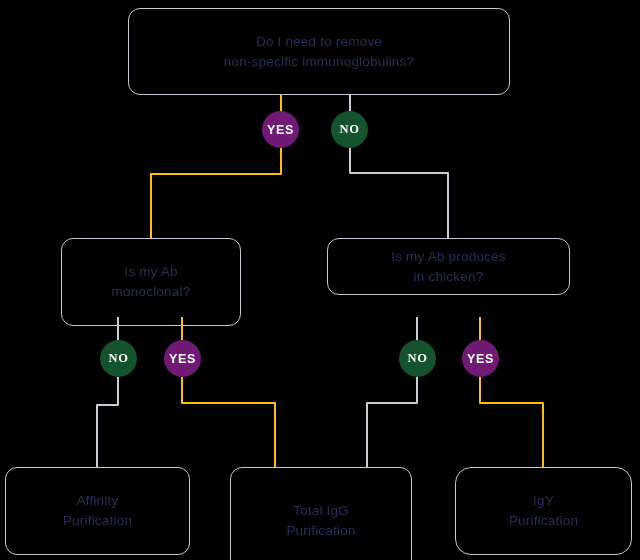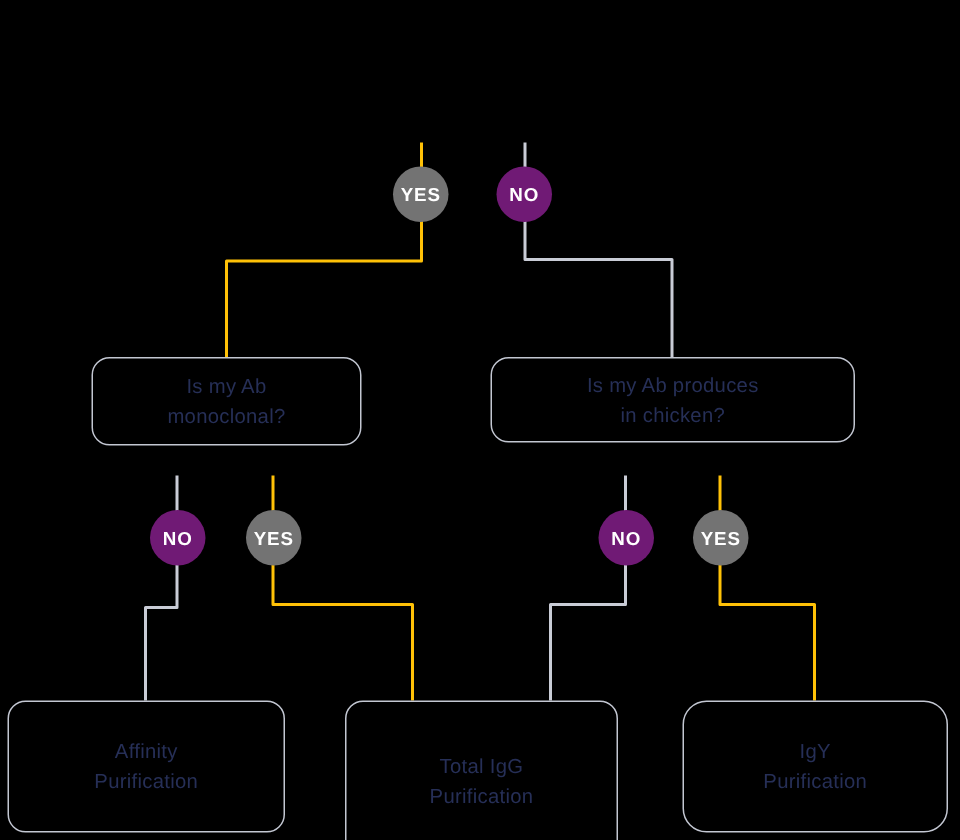--- a/index.html
+++ b/index.html
@@ -70,22 +70,22 @@
     display: flex;
     align-items: center;
     justify-content: center;
     color: #ffffff;
     font-size: 12.5px;
     font-weight: 700;
     letter-spacing: 0.6px;
     box-sizing: border-box;
     z-index: 5;
   }
-  .badge.yes { background: #737373; }
-  .badge.no  { background: #701a75; }
+  .badge.yes { background: #701a75; }
+  .badge.no  { background: #14532d; font-family: Liberation Serif, serif; }
 </style>
 </head>
 <body>
 
 <div id="flow-root">
 
   <svg id="connectors" viewBox="0 0 640 560" width="640" height="560">
 
     <path class="conn" d="M 281 95 L 281 113" stroke="#ffc107"></path>
 
@@ -105,22 +105,26 @@
 
     <path class="conn" d="M 417 317 L 417 341" stroke="#c9ccd6"></path>
 
     <path class="conn" d="M 480 317 L 480 341" stroke="#ffc107"></path>
 
     <path class="conn" d="M 417 375 L 417 403 L 367 403 L 367 467" stroke="#c9ccd6"></path>
 
     <path class="conn" d="M 480 375 L 480 403 L 543 403 L 543 467" stroke="#ffc107"></path>
   </svg>
 
+  <div class="node" style="left:128px; top:8px; width:382px; height:87px;">
+    <span class="node-label">Do I need to remove
+non-specific immunoglobulins?</span>
+  </div>
 
-  <div class="node" style="left:61px; top:238px; width:180px; height:59px;">
+  <div class="node" style="left:61px; top:238px; width:180px; height:88px;">
     <span class="node-label">Is my Ab
 monoclonal?</span>
   </div>
 
   <div class="node" style="left:327px; top:238px; width:243px; height:57px;">
     <span class="node-label">Is my Ab produces
 in chicken?</span>
   </div>
 
   <div class="node terminal" style="left:5px; top:467px; width:185px; height:88px;">

